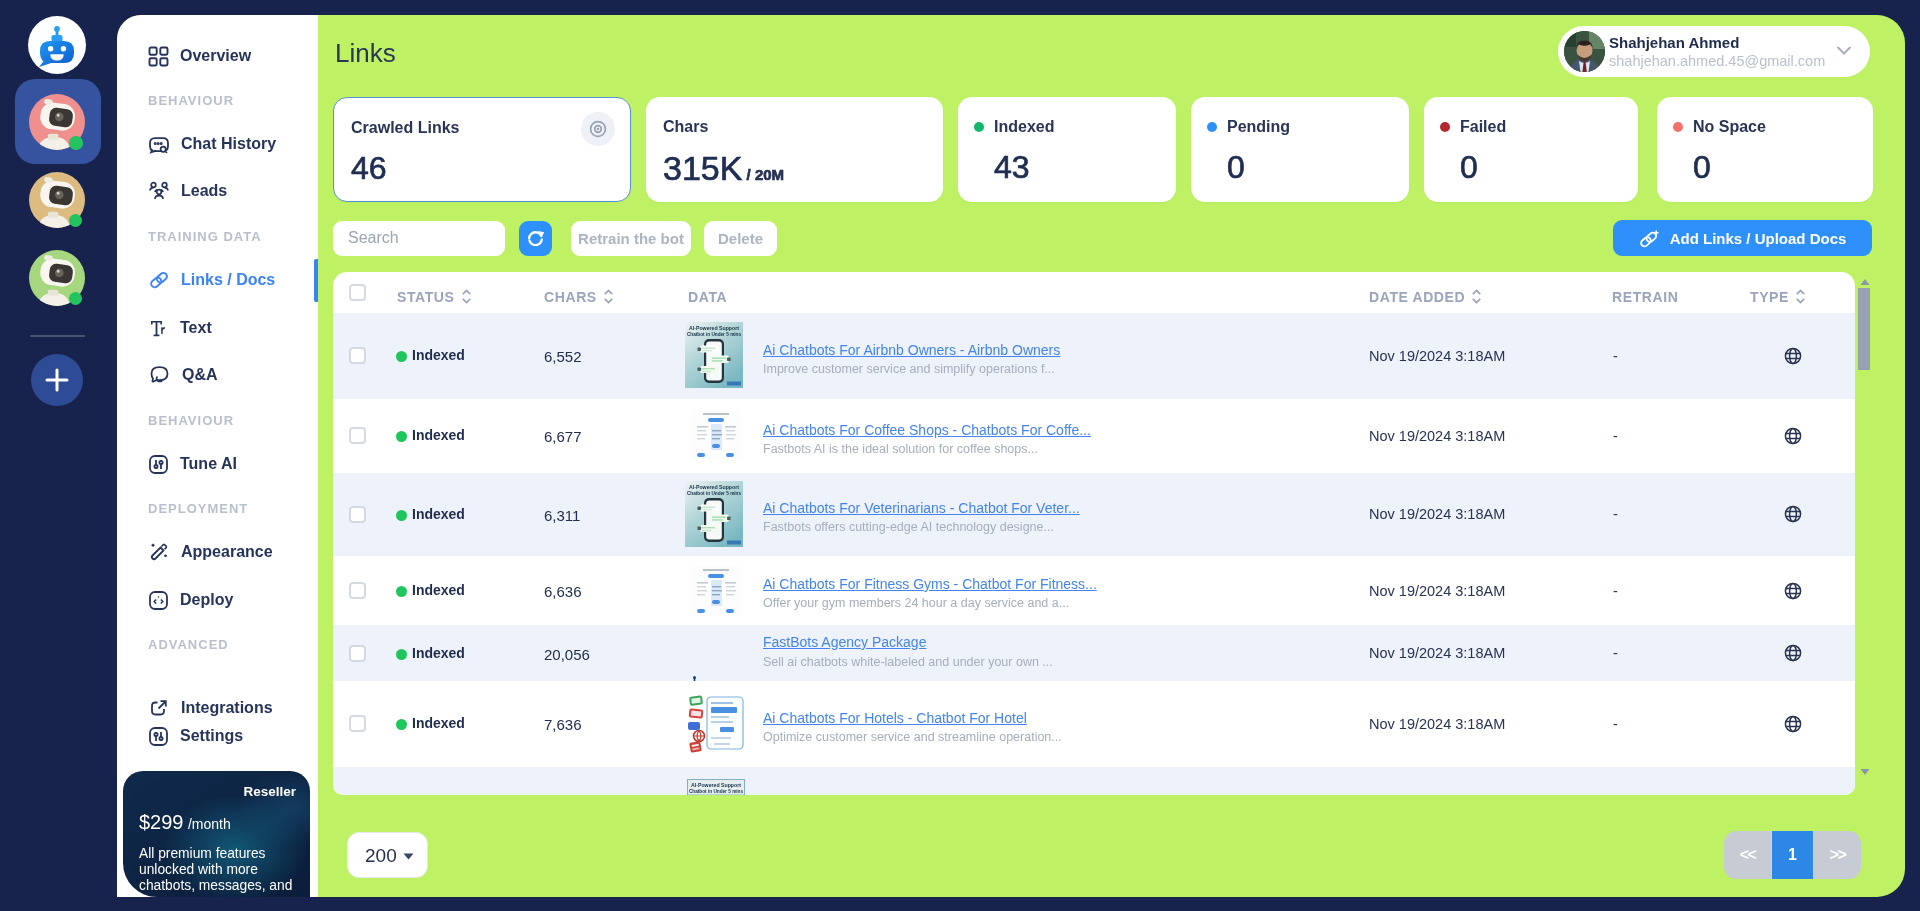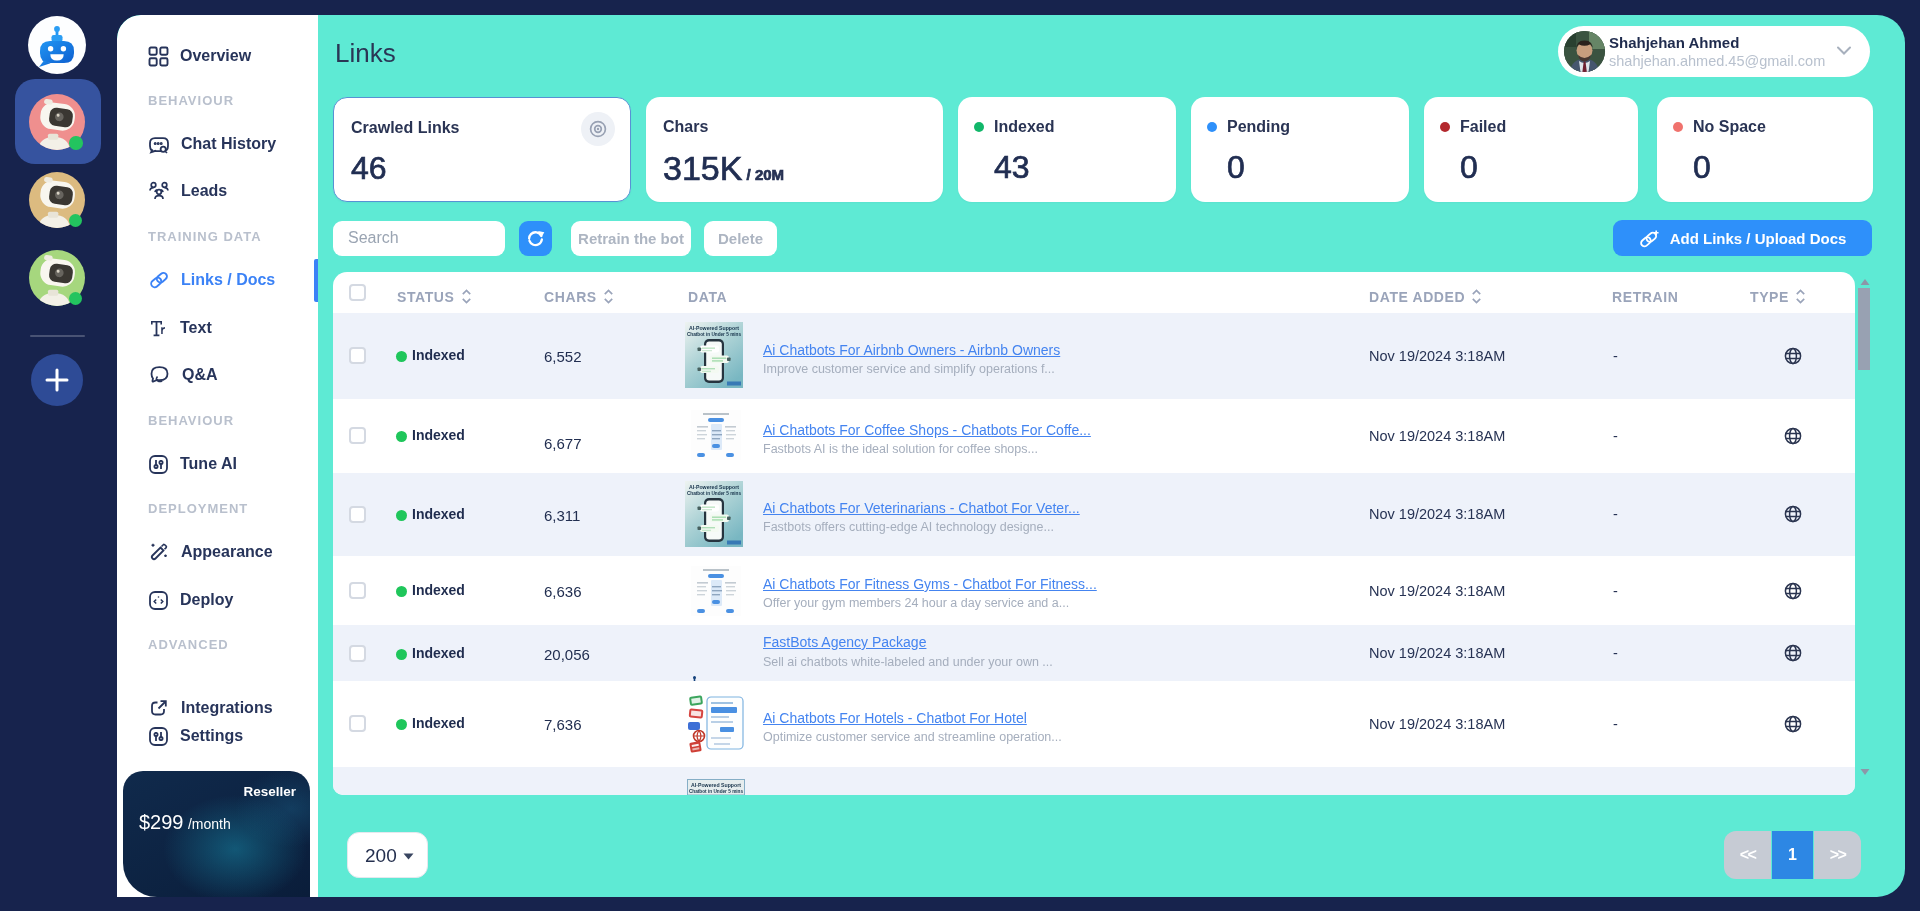--- a/index.html
+++ b/index.html
@@ -1,19 +1,19 @@
 <!DOCTYPE html>
 <html><head>
 <meta charset="utf-8">
 <style>
 *{margin:0;padding:0;box-sizing:border-box;}
 html,body{width:1920px;height:911px;overflow:hidden;}
 body{background:#17234d;font-family:"Liberation Sans",sans-serif;position:relative;}
 .abs{position:absolute;}
-.shell{position:absolute;left:117px;top:15px;width:1788px;height:882px;background:#5eead4;border-radius:24px 28px 28px 0;overflow:hidden;}
+.shell{position:absolute;left:117px;top:15px;width:1788px;height:882px;background:#bef264;border-radius:24px 28px 28px 0;overflow:hidden;}
 .nav{position:absolute;left:0;top:0;width:201px;height:882px;background:#ffffff;border-radius:24px 0 0 0;}
 .navitem{position:absolute;left:31px;height:24px;display:flex;align-items:center;gap:11px;font-size:16px;font-weight:600;color:#27345a;white-space:nowrap;}
 .navlabel{position:absolute;left:31px;font-size:13px;font-weight:700;color:#b9c0cd;letter-spacing:1px;white-space:nowrap;}
 .card{position:absolute;top:82px;height:105px;background:#fff;border-radius:14px;box-shadow:0 1px 2px rgba(25,40,80,0.04);}
 .cardlabel{position:absolute;left:17px;top:21px;font-size:16px;font-weight:600;color:#2a3454;}
 .cardnum{position:absolute;left:17px;top:52px;font-size:32px;font-weight:500;color:#212e52;-webkit-text-stroke:0.7px #212e52;}
 .dot{position:absolute;border-radius:50%;}
 .hcell{position:absolute;top:0;height:49px;display:flex;align-items:center;gap:6px;font-size:14px;font-weight:700;color:#9aa4ba;letter-spacing:.6px;}
 .row{position:absolute;left:0;width:1522px;}
 .rl{background:#eef2fa;}
@@ -199,20 +199,21 @@
           <rect x="2" y="2" width="17" height="17" rx="5"></rect>
           <path d="M8 6 v9 M13 6 v9"></path>
           <circle cx="8" cy="8.4" r="1.6" fill="#fff"></circle>
           <circle cx="13" cy="12.6" r="1.6" fill="#fff"></circle>
         </svg>
       <span>Settings</span>
     </div>
     <div style="position:absolute;left:6px;top:756px;width:187px;height:126px;border-radius:20px 20px 0 34px;overflow:hidden;background:radial-gradient(100px 75px at 60% 62%, rgba(24,140,170,.5), rgba(24,140,170,0) 72%),radial-gradient(80px 55px at 90% 30%, rgba(30,110,150,.35), rgba(30,110,150,0) 70%),linear-gradient(150deg,#102a4c,#0a1d3a);">
       <div style="position:absolute;right:14px;top:13px;font-size:13.5px;font-weight:700;color:#fff;">Reseller</div>
       <div style="position:absolute;left:16px;top:40px;color:#fff;"><span style="font-size:20px;font-weight:500;">$299</span> <span style="font-size:14px;font-weight:500;">/month</span></div>
+      <div style="position:absolute;left:16px;top:75px;width:172px;font-size:13.8px;font-weight:400;color:#fff;line-height:16px;">All premium features unlocked with more chatbots, messages, and</div>
     </div>
   </div>
   <div id="main">
     <div class="abs" style="left:218px;top:23px;font-size:26px;font-weight:500;color:#2a3655;">Links</div>
 
     <div class="abs" style="left:1441px;top:11px;width:312px;height:51px;background:#fff;border-radius:26px;">
       <div style="position:absolute;left:6px;top:5px;width:41px;height:41px;border-radius:50%;overflow:hidden;background:#324a38;">
         <svg width="41" height="41" viewBox="0 0 41 41">
           <rect width="41" height="41" fill="#3a5340"></rect>
           <rect x="25" y="0" width="16" height="18" fill="#72926f" opacity=".8"></rect>
@@ -353,21 +354,21 @@
               <circle cx="9" cy="9" r="7.6"></circle>
               <ellipse cx="9" cy="9" rx="3.4" ry="7.6"></ellipse>
               <path d="M1.8 6.5 h14.4 M1.8 11.5 h14.4"></path>
             </svg></div>
       </div>
 
       <div class="row rw" style="top:127px;height:74px;">
         <div class="cb" style="top:28px;"></div>
         <div class="gdot" style="top:32px;"></div>
         <div class="idx" style="top:28px;">Indexed</div>
-        <div class="chv" style="top:36px;">6,677</div>
+        <div class="chv" style="top:29px;">6,677</div>
         <div style="position:absolute;left:358px;top:11px;">
           <svg width="50" height="50" viewBox="0 0 50 50">
               <rect width="50" height="50" fill="#fdfdfd"></rect>
               <rect x="12" y="3" width="26" height="2" fill="#b9c2c9"></rect>
               <rect x="17" y="8" width="16" height="4" rx="2" fill="#4a90e2"></rect>
               <rect x="6" y="16" width="11" height="1.6" fill="#c3cbd2"></rect>
               <rect x="20" y="16" width="11" height="1.6" fill="#c3cbd2"></rect>
               <rect x="34" y="16" width="11" height="1.6" fill="#c3cbd2"></rect>
               <rect x="20" y="14" width="11" height="26" rx="1" fill="#dce9f8"></rect>
               <rect x="6" y="20" width="9" height="1.4" fill="#cdd4da"></rect>

